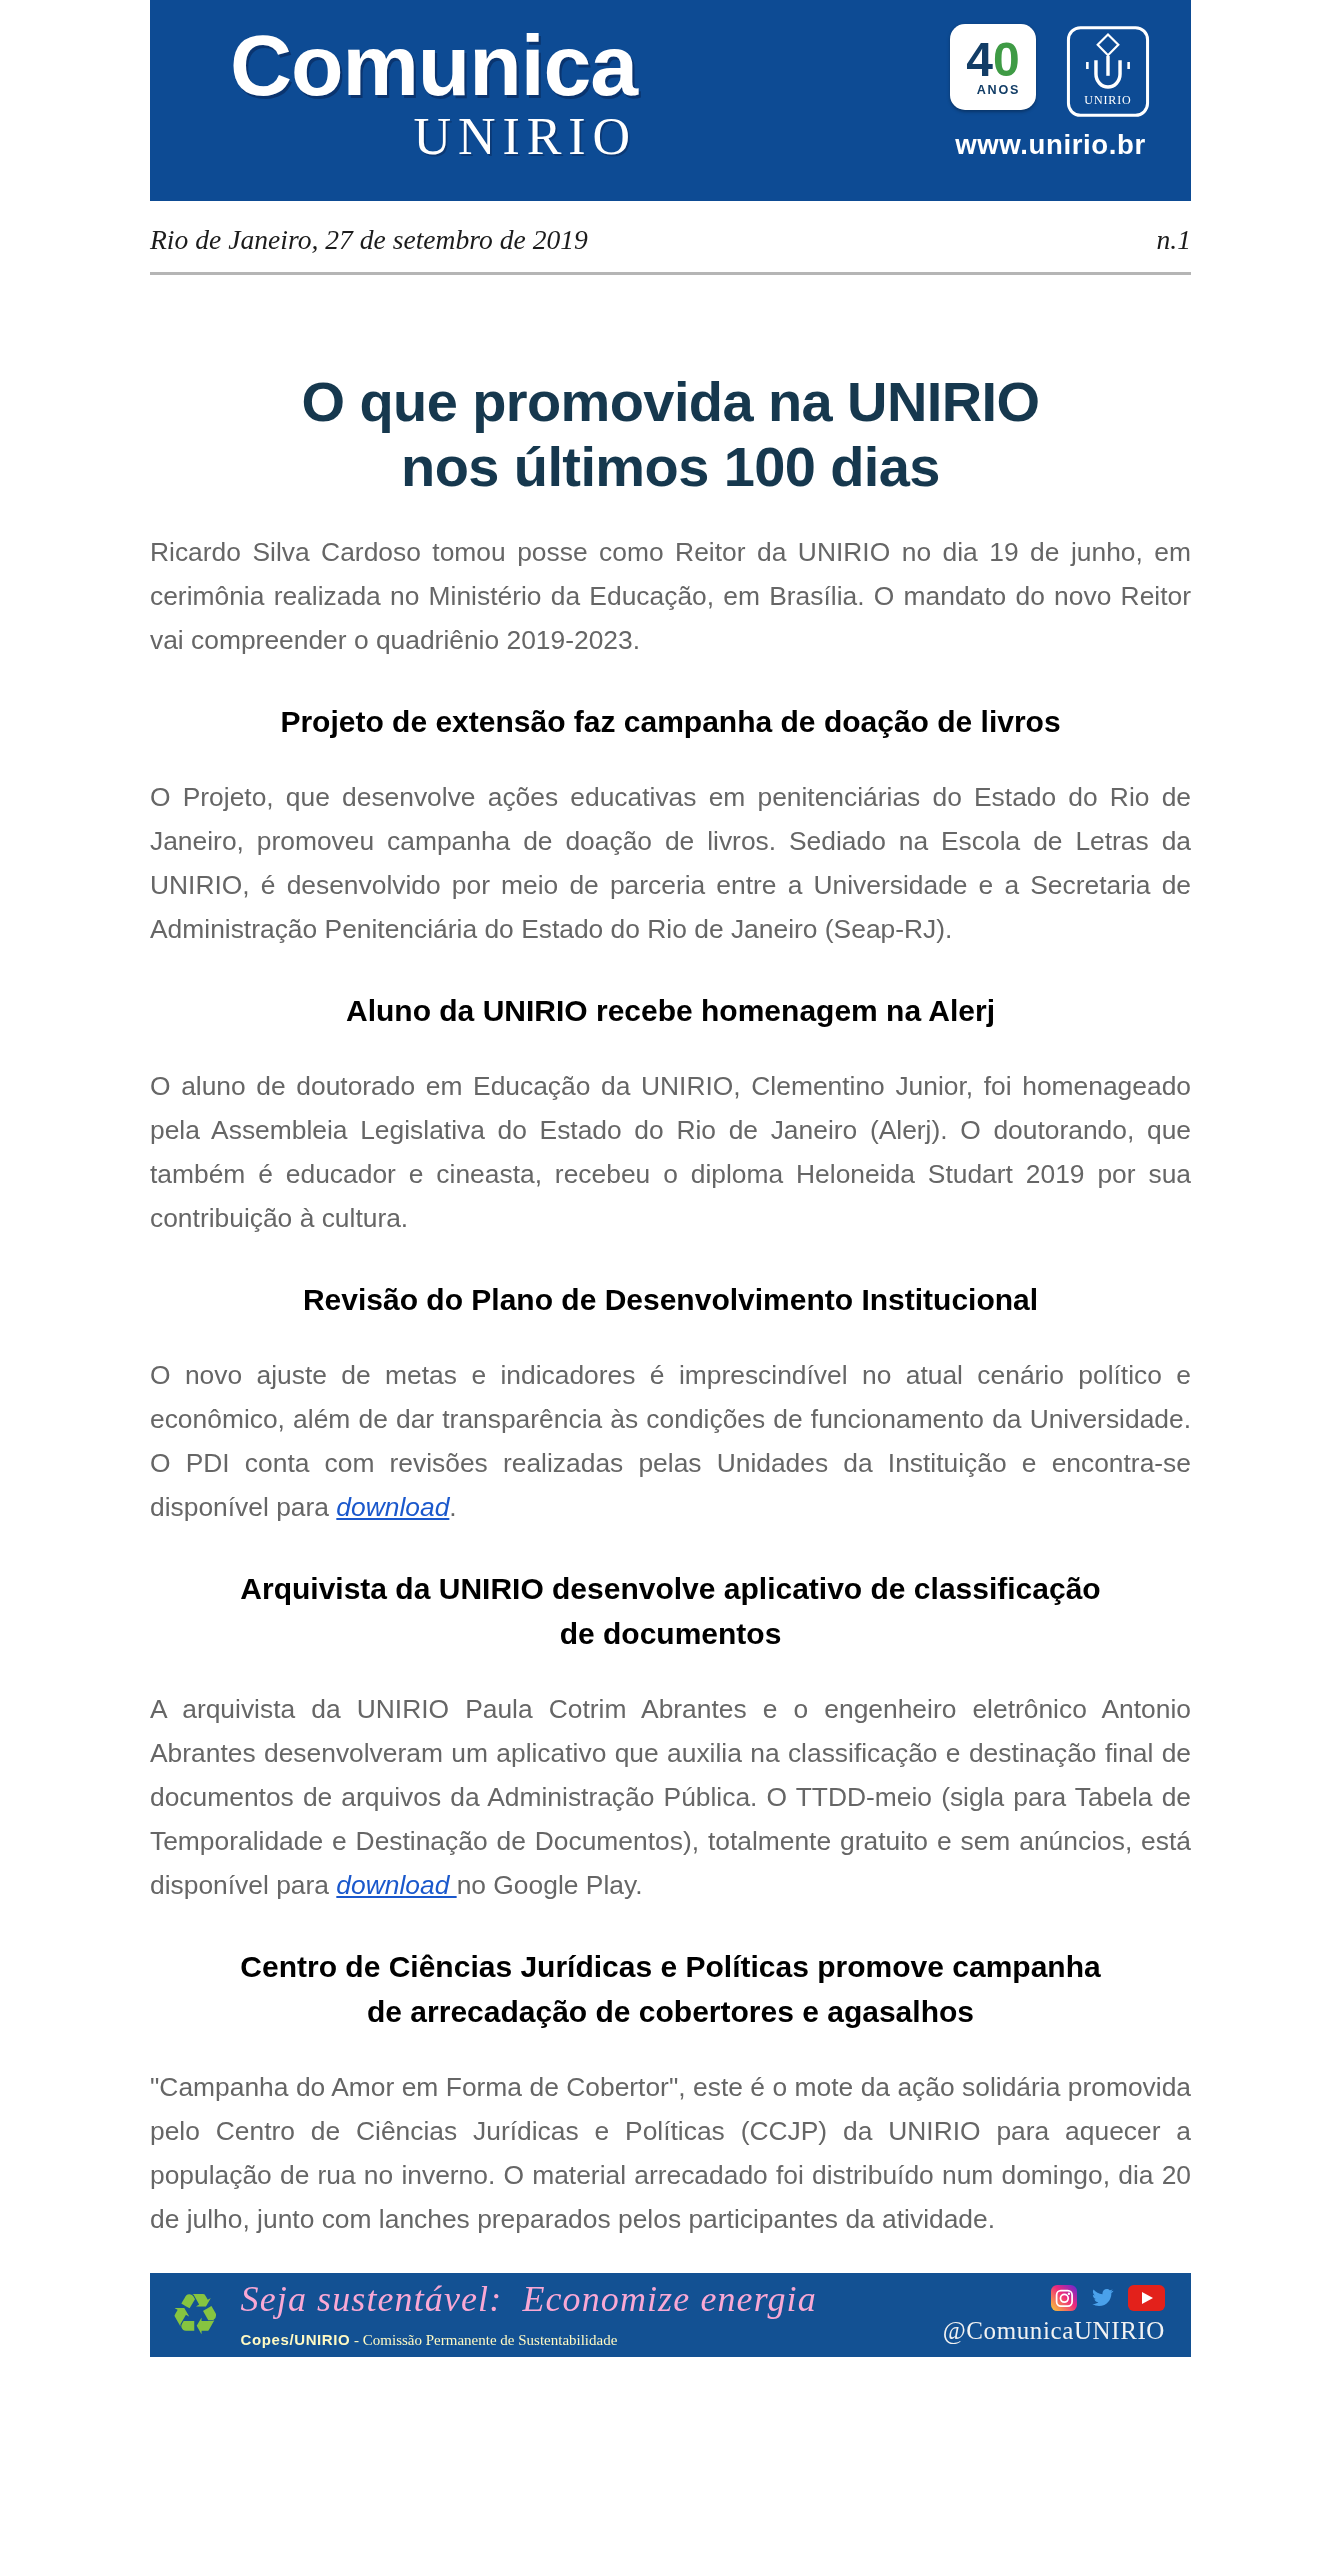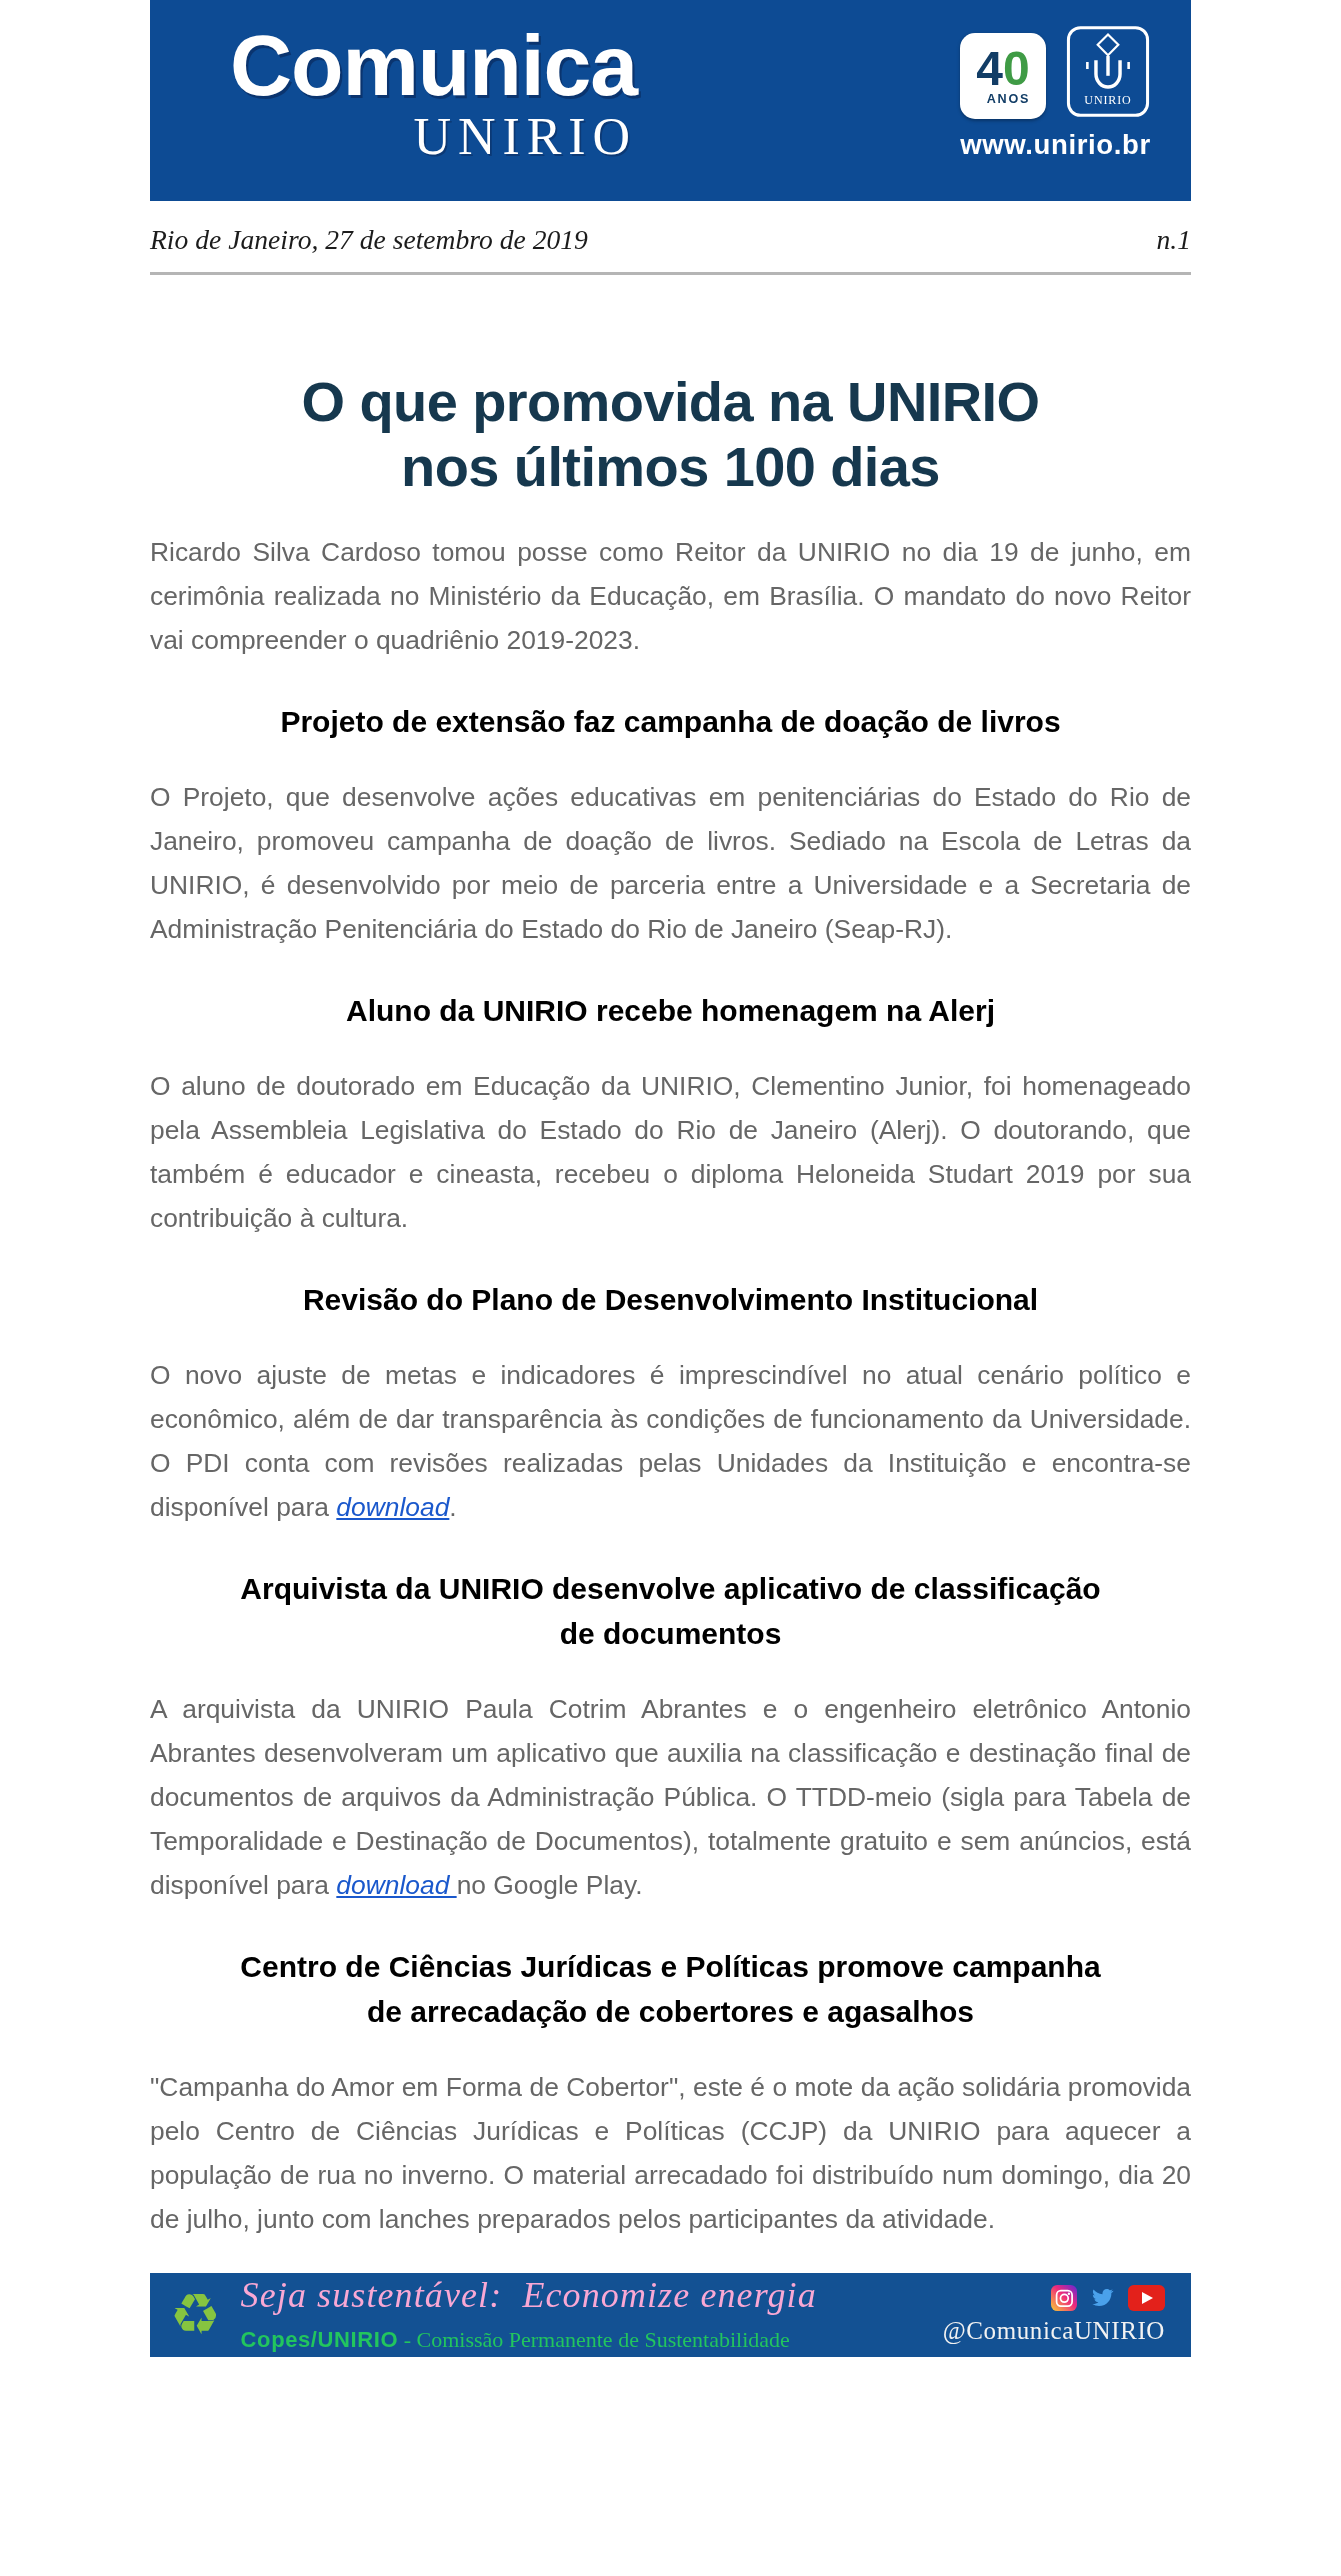--- a/index.html
+++ b/index.html
@@ -8,21 +8,21 @@
 
   
   .banner{height:201px;background:#0d4b94;display:flex;align-items:center;justify-content:space-between;
           padding:0 40px 16px 80px;box-sizing:border-box;}
   .brand{display:flex;flex-direction:column;}
   .brand-top{color:#ffffff;font-size:86px;font-weight:bold;line-height:1;letter-spacing:-1.1px;
              text-shadow:2.3px 2.9px 0 rgba(10,35,80,.55);}
   .brand-bottom{color:#ffffff;font-family:"Liberation Serif",serif;font-size:52px;line-height:1;
                 letter-spacing:6.9px;text-align:right;margin-top:3.4px;text-shadow:1.7px 2.3px 0 rgba(10,35,80,.45);}
   .logos{display:flex;flex-direction:column;align-items:center;}
-  .badge-row{display:flex;align-items:flex-end;gap:19px;}
+  .badge-row{display:flex;align-items:flex-start;gap:29px;}
   .badge40{width:86px;height:86px;background:#ffffff;border-radius:15px;display:flex;flex-direction:column;
            align-items:center;justify-content:center;box-shadow:0 1.7px 3.4px rgba(0,0,0,.3);}
   .badge40 .num{font-size:48px;font-weight:800;line-height:.9;}
   .badge40 .num .four{color:#123d66;}
   .badge40 .num .zero{color:#3f9b45;}
   .badge40 .anos{font-size:12.6px;font-weight:bold;color:#123d66;letter-spacing:1.7px;margin-top:1.1px;align-self:flex-end;margin-right:16px;}
   .emblem{width:86px;height:95px;}
   .site{color:#ffffff;font-weight:bold;font-size:27.6px;margin-top:9.2px;letter-spacing:0.6px;}
 
   
@@ -42,21 +42,21 @@
   .article a.dl{color:#1a58cc;font-style:italic;text-decoration:underline;cursor:pointer;}
 
   
   .footer{height:84px;background:#135193;margin-top:32px;display:flex;align-items:center;
           padding:0 26px 0 20px;box-sizing:border-box;justify-content:space-between;}
   .foot-left{display:flex;align-items:center;}
   .recycle{font-family:"DejaVu Sans",sans-serif;font-size:57px;color:#86c440;line-height:1;margin-right:19.5px;}
   .slogan-block{display:flex;flex-direction:column;}
   .slogan{color:#f9a8d4;font-family:Liberation Serif, serif;font-style:italic;font-size:36px;line-height:1.05;
           letter-spacing:1.1px;white-space:pre;}
-  .orgline{margin-top:12px;color:#22c55e;font-size:22px;}
+  .orgline{margin-top:12px;color:#fef9c3;font-size:15px;}
   .orgline .b{font-weight:bold;font-family:"Liberation Sans",sans-serif;letter-spacing:0.6px;}
   .orgline .r{font-family:"Liberation Serif",serif;}
   .foot-right{display:flex;flex-direction:column;align-items:flex-end;}
   .social-row{display:flex;align-items:center;gap:10.3px;}
   .ig{width:26.4px;height:26.4px;border-radius:6.3px;background:linear-gradient(45deg,#f9ce34 0%,#ee2a7b 55%,#6228d7 100%);
       display:flex;align-items:center;justify-content:center;cursor:pointer;}
   .ig svg{width:20.7px;height:20.7px;}
   .tw{width:30px;height:26.4px;display:flex;align-items:center;justify-content:center;cursor:pointer;}
   .yt{width:37px;height:26.4px;background:#e3211b;border-radius:5.7px;display:flex;align-items:center;justify-content:center;cursor:pointer;}
   .yt .play{width:0;height:0;border-left:11.5px solid #ffffff;border-top:6.9px solid transparent;border-bottom:6.9px solid transparent;margin-left:2.3px;}

